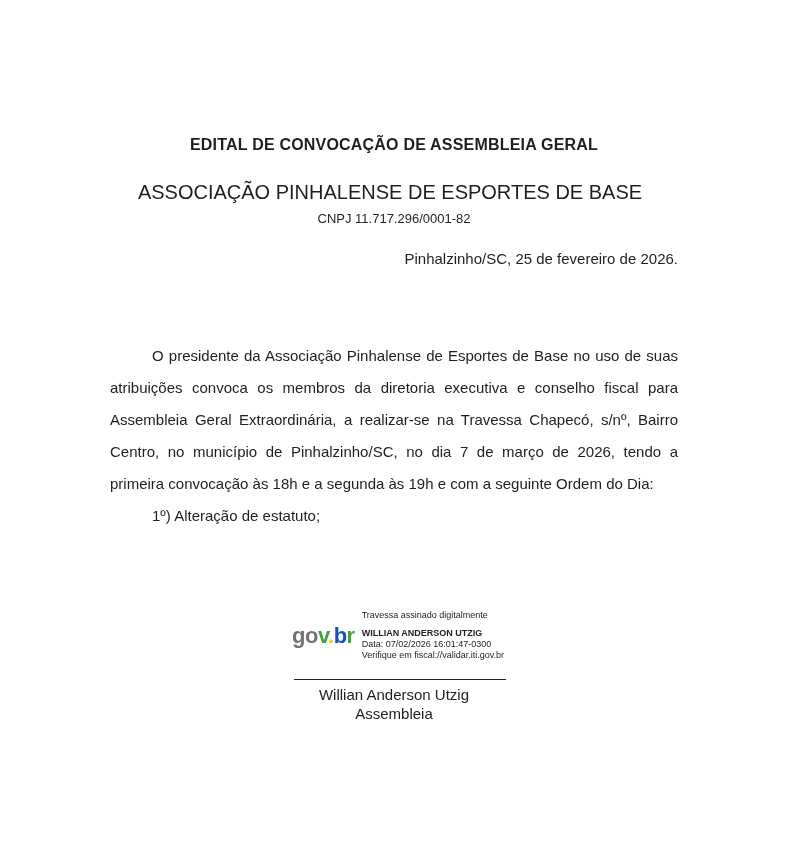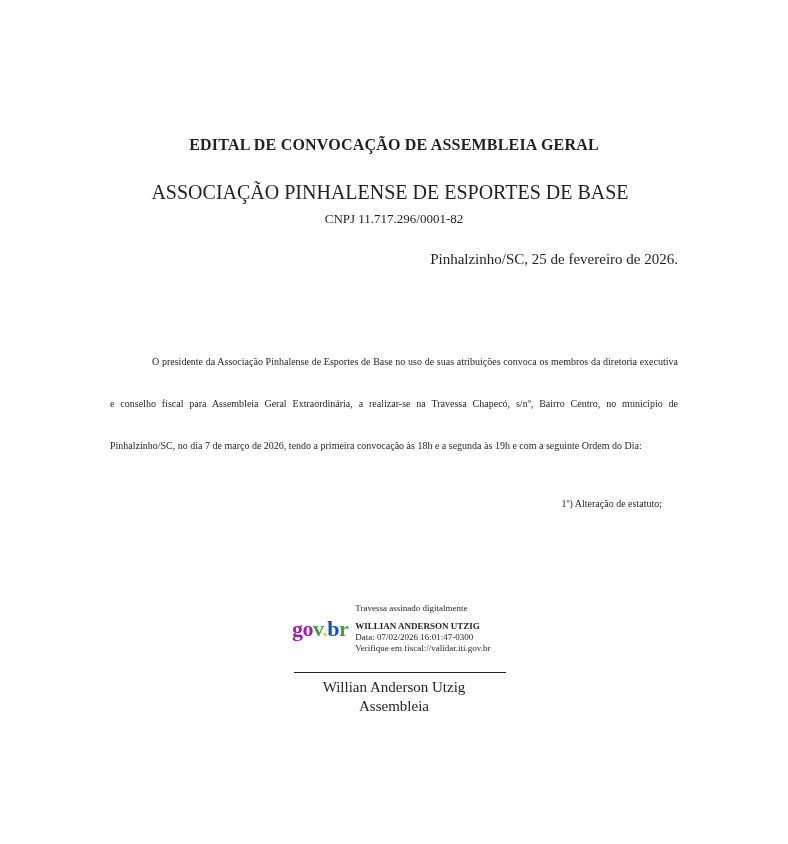--- a/index.html
+++ b/index.html
@@ -10,21 +10,20 @@
     background: #ffffff;
     font-family: "Liberation Sans", sans-serif;
     color: #1f1f1f;
     overflow: hidden;
   }
   .page {
     position: relative;
     width: 788px;
     height: 844px;
     background: #ffffff;
-    font-family: Liberation Serif, serif;
   }
   .doc-header { text-align: center; padding-top: 136px; }
   .doc-title {
     font-size: 16px;
     font-weight: bold;
     letter-spacing: 0.2px;
     margin: 0;
   }
   .doc-org {
     font-size: 20px;
@@ -35,32 +34,31 @@
     font-size: 13px;
     margin-top: 7px;
   }
   .dateline {
     margin: 24px 110px 0 110px;
     text-align: right;
     font-size: 15px;
   }
   .body-block {
     margin: 73px 110px 0 110px;
-    font-size: 10px;
-    line-height: 42px;
+    font-size: 15px;
+    line-height: 32px;
   }
   .body-paragraph {
     margin: 0;
     text-align: justify;
     text-indent: 42px;
   }
   .agenda-item {
-    margin: 16px;
+    margin: 0;
     padding-left: 42px;
-    text-align: right;
   }
   .stamp {
     display: flex;
     align-items: center;
     width: 260px;
     margin: 78px auto 0 auto;
     transform: translateX(28px);
   }
   .govbr-logo {
     font-size: 22px;
@@ -106,21 +104,21 @@
 
   <div class="dateline">Pinhalzinho/SC, 25 de fevereiro de 2026.</div>
 
   <div class="body-block">
     <p class="body-paragraph">O presidente da Associação Pinhalense de Esportes de Base no uso de suas atribuições convoca os membros da diretoria executiva e conselho fiscal para Assembleia Geral Extraordinária, a realizar-se na Travessa Chapecó, s/nº, Bairro Centro, no município de Pinhalzinho/SC, no dia 7 de março de 2026, tendo a primeira convocação às 18h e a segunda às 19h e com a seguinte Ordem do Dia:</p>
     <p class="agenda-item">1º) Alteração de estatuto;</p>
   </div>
 
   <div class="stamp">
     <div class="govbr-logo">
-      <span style="color: #a21caf;">go</span><span style="color: rgb(63, 164, 60);">v</span><span style="color: rgb(255, 205, 7);">.</span><span style="color: rgb(19, 81, 180);">b</span><span style="color: rgb(63, 164, 60);">r</span>
+      <span style="color: #737373;">go</span><span style="color: rgb(63, 164, 60);">v</span><span style="color: rgb(255, 205, 7);">.</span><span style="color: rgb(19, 81, 180);">b</span><span style="color: rgb(63, 164, 60);">r</span>
     </div>
     <div class="stamp-text">
       <div class="stamp-line1">Travessa assinado digitalmente</div>
       <div class="stamp-signer">WILLIAN ANDERSON UTZIG</div>
       <div class="stamp-date">Data: 07/02/2026 16:01:47-0300</div>
       <div class="stamp-verify">Verifique em fiscal://validar.iti.gov.br</div>
     </div>
   </div>
 
   <div class="sig-block">

